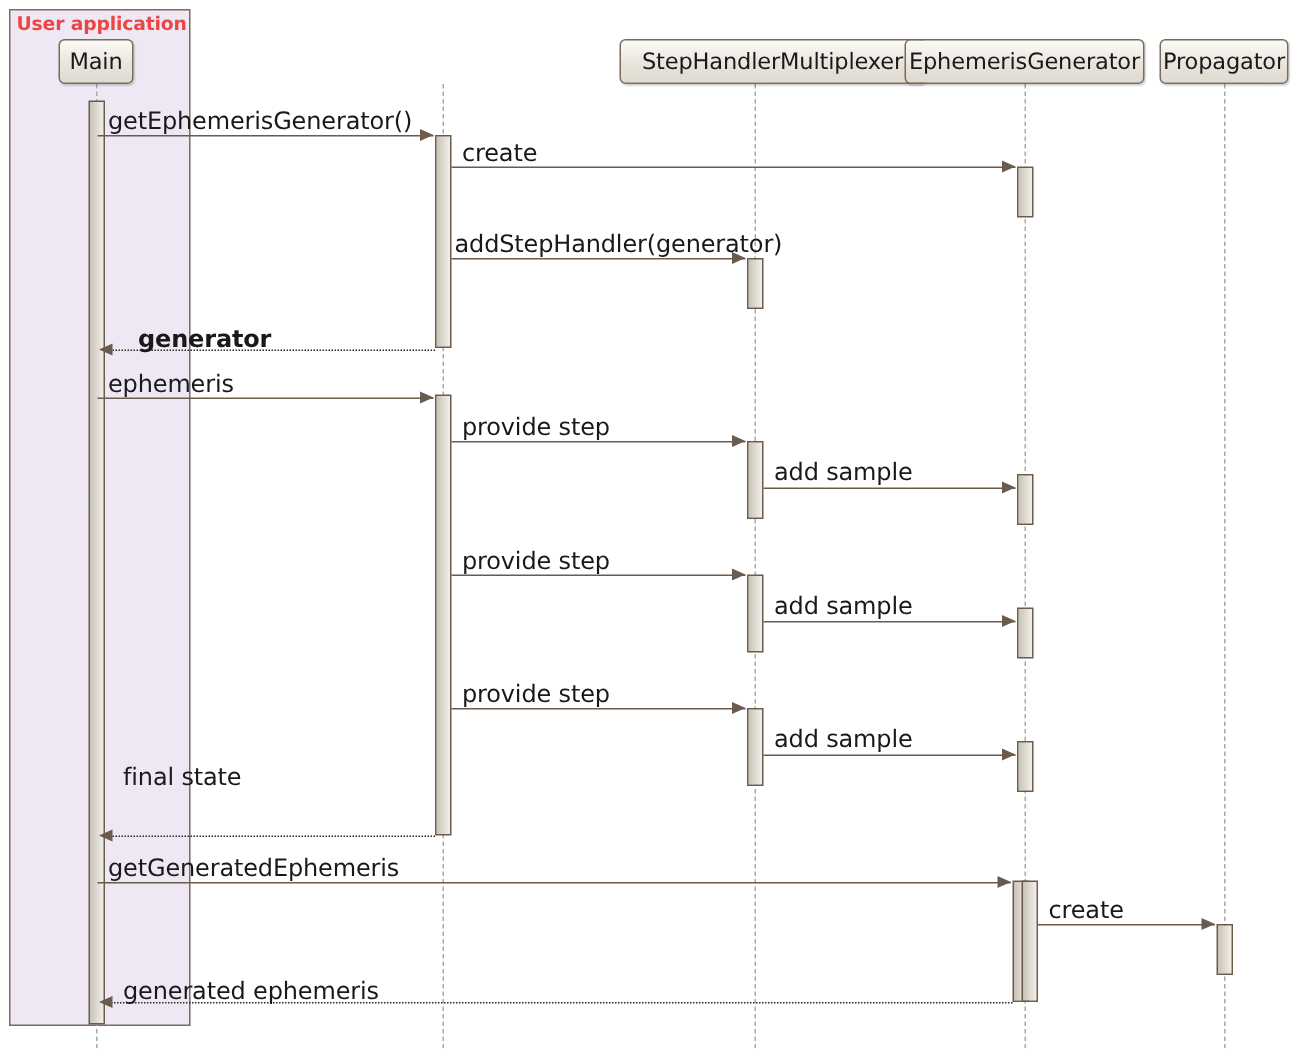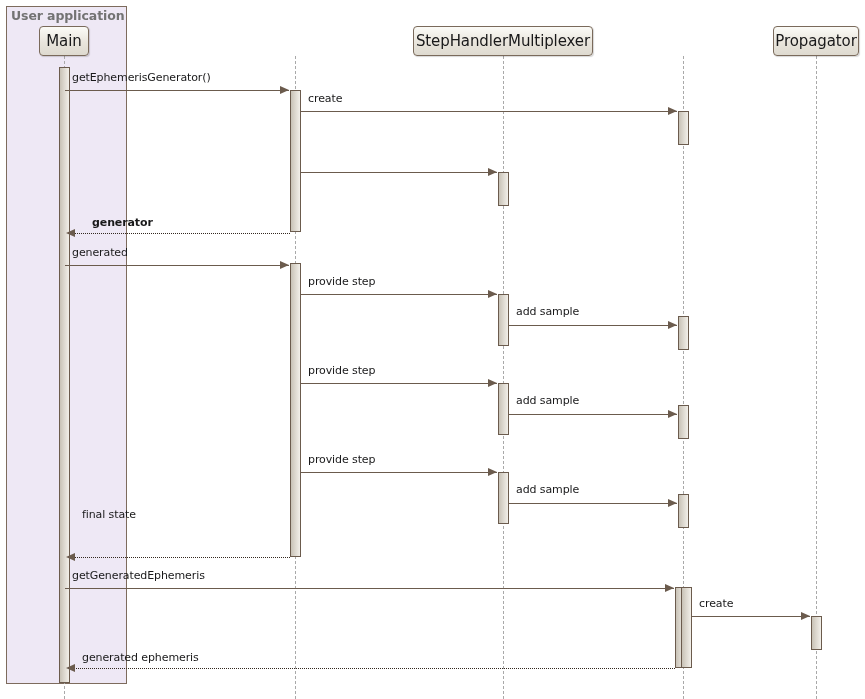--- a/index.html
+++ b/index.html
@@ -22,21 +22,21 @@
   .group-box {
     position: absolute;
     box-sizing: border-box;
     background: #EEE8F5;
     border: 1px solid #7D6B5D;
   }
   .group-title {
     position: absolute;
     font-size: 12.5px;
     font-weight: bold;
-    color: #737373;
+    color: #ef4444;
     white-space: nowrap;
     letter-spacing: -0.1px;
   }
   
   .lifeline {
     position: absolute;
     width: 0;
     border-left: 1px dashed #A9A9A9;
   }
   
@@ -82,42 +82,43 @@
     border-bottom: 4.5px solid transparent;
     border-left: 9px solid #6B5B4D;
   }
   .arrow-head.left {
     border-top: 4.5px solid transparent;
     border-bottom: 4.5px solid transparent;
     border-right: 9px solid #6B5B4D;
   }
   .msg-label {
     position: absolute;
-    font-size: 11px;
+    font-size: 16px;
     color: #19191A;
     white-space: nowrap;
     letter-spacing: -0.1px;
   }
 </style>
 </head>
 <body>
 
 <div id="diagram">
 
   <div class="group-box" style="left:6px; top:6px; width:121px; height:678px;"></div>
   <div class="group-title" style="left:11px; top:8px;">User application</div>
 
   <div class="lifeline" style="left:64px; top:56px; height:643px;"></div>
   <div class="lifeline" style="left:295px; top:56px; height:643px;"></div>
   <div class="lifeline" style="left:503px; top:56px; height:643px;"></div>
   <div class="lifeline" style="left:683px; top:56px; height:643px;"></div>
   <div class="lifeline" style="left:816px; top:56px; height:643px;"></div>
 
   <div class="participant" style="left:39px; top:26px; width:50px; height:30px;">Main</div>
-  <div class="participant" style="left:413px; top:26px; width:180px; height:30px;">StepHandlerMultiplexer</div>
+  <div class="participant" style="left:413px; top:26px; width:204px; height:30px;">StepHandlerMultiplexer</div>
+  <div class="participant" style="left:603px; top:26px; width:160px; height:30px;">EphemerisGenerator</div>
   <div class="participant" style="left:773px; top:26px; width:86px; height:30px;">Propagator</div>
 
   <div class="activation" style="left:59px; top:67px; height:616px;"></div>
   <div class="activation" style="left:290px; top:90px; height:142px;"></div>
   <div class="activation" style="left:678px; top:111px; height:34px;"></div>
   <div class="activation" style="left:498px; top:172px; height:34px;"></div>
   <div class="activation" style="left:290px; top:263px; height:294px;"></div>
 
   <div class="activation" style="left:498px; top:294px; height:52px;"></div>
   <div class="activation" style="left:678px; top:316px; height:34px;"></div>
@@ -135,28 +136,29 @@
   <div class="msg-line" style="left:65px; top:90px; width:224px;"></div>
   <div class="arrow-head right" style="left:280px; top:86px;"></div>
   <div class="msg-label" style="left:72px; top:71px;">getEphemerisGenerator()</div>
 
   <div class="msg-line" style="left:301px; top:111px; width:376px;"></div>
   <div class="arrow-head right" style="left:668px; top:107px;"></div>
   <div class="msg-label" style="left:308px; top:92px;">create</div>
 
   <div class="msg-line" style="left:301px; top:172px; width:196px;"></div>
   <div class="arrow-head right" style="left:488px; top:168px;"></div>
+  <div class="msg-label" style="left:303px; top:153px;">addStepHandler(generator)</div>
 
   <div class="msg-line dotted" style="left:70px; top:233px; width:220px;"></div>
   <div class="arrow-head left" style="left:66px; top:229px;"></div>
   <div class="msg-label" style="left:92px; top:216px;font-weight:bold;">generator</div>
 
   <div class="msg-line" style="left:65px; top:265px; width:224px;"></div>
   <div class="arrow-head right" style="left:280px; top:261px;"></div>
-  <div class="msg-label" style="left:72px; top:246px;">generated</div>
+  <div class="msg-label" style="left:72px; top:246px;">ephemeris</div>
 
   <div class="msg-line" style="left:301px; top:294px; width:196px;"></div>
   <div class="arrow-head right" style="left:488px; top:290px;"></div>
   <div class="msg-label" style="left:308px; top:275px;">provide step</div>
 
   <div class="msg-line" style="left:509px; top:325px; width:168px;"></div>
   <div class="arrow-head right" style="left:668px; top:321px;"></div>
   <div class="msg-label" style="left:516px; top:305px;">add sample</div>
 
   <div class="msg-line" style="left:301px; top:383px; width:196px;"></div>

